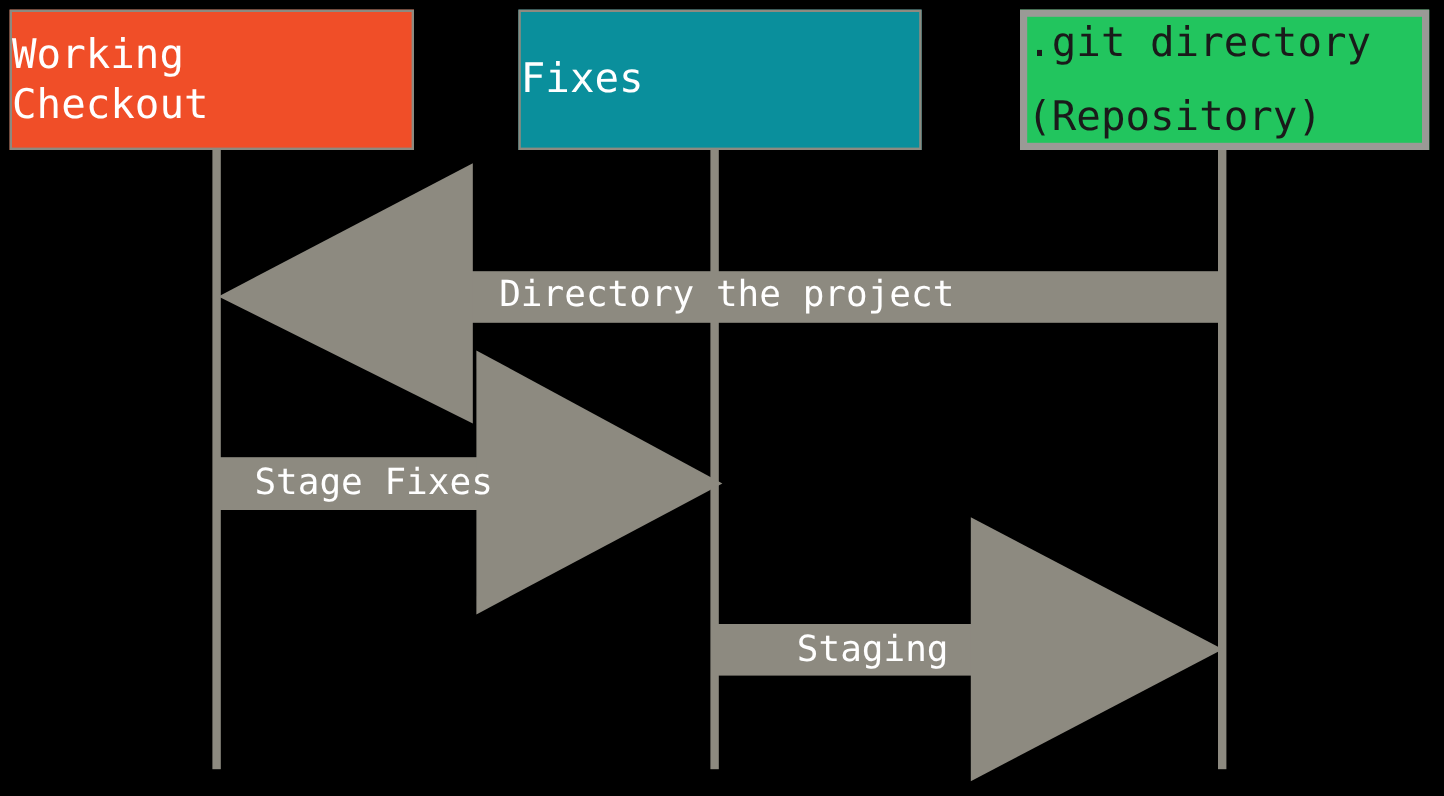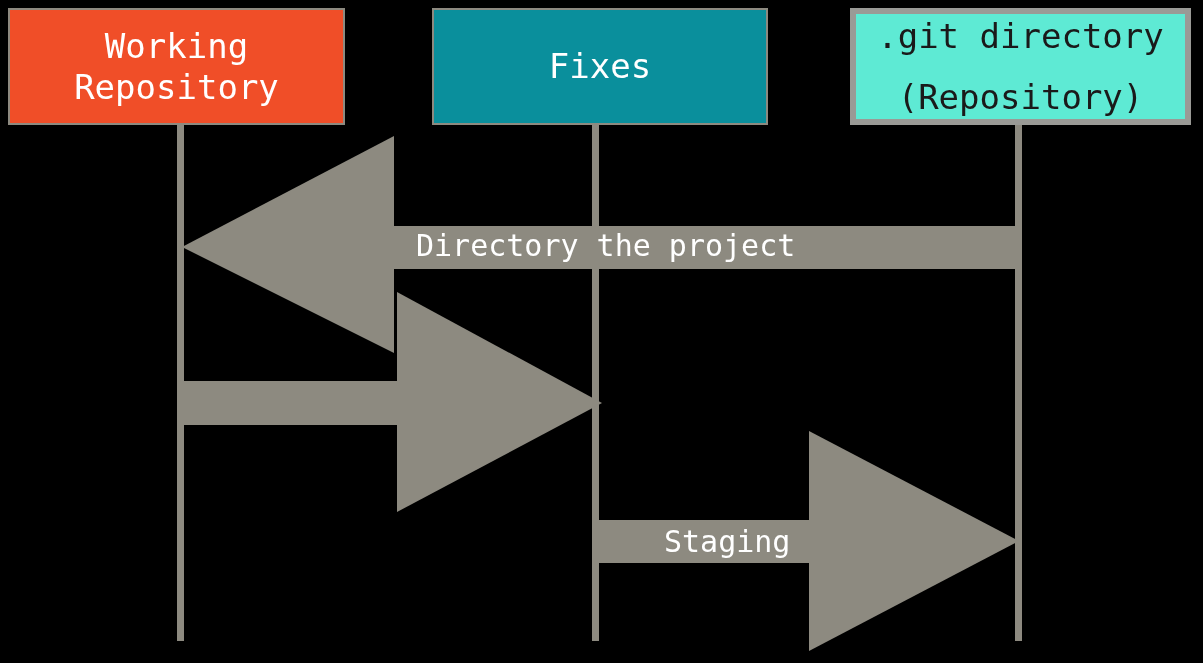--- a/index.html
+++ b/index.html
@@ -26,21 +26,21 @@
     width: 1203px;
     height: 663px;
   }
 
   
   .node-box {
     position: absolute;
     box-sizing: border-box;
     display: flex;
     flex-direction: column;
-    align-items: center;
+    align-items: flex-start;
     justify-content: center;
     text-align: center;
     font-family: "DejaVu Sans Mono", monospace;
     line-height: 1.18;
     white-space: pre;
   }
   .node-line {
     display: block;
   }
 
@@ -62,21 +62,21 @@
     background: #0a8f9c;
     border: 2px solid #8d8a80;
     color: #ffffff;
     font-size: 34px;
   }
   #box-repo {
     left: 850px;
     top: 8px;
     width: 341px;
     height: 117px;
-    background: #5eead4;
+    background: #22c55e;
     border: 6px solid #9a9a96;
     color: #1a1a1a;
     font-size: 34px;
     gap: 20px;
   }
 
   
   .arrow-label {
     position: absolute;
     color: #ffffff;
@@ -120,30 +120,31 @@
     </g>
 
     <g>
       <rect x="596" y="520" width="216" height="43" fill="#8d8a80"></rect>
       <polygon points="1019,541 809,431 809,651" fill="#8d8a80"></polygon>
     </g>
   </svg>
 
   <div class="node-box" id="box-working">
     <span class="node-line">Working</span>
-    <span class="node-line">Repository</span>
+    <span class="node-line">Checkout</span>
   </div>
 
   <div class="node-box" id="box-staging">
     <span class="node-line">Fixes</span>
   </div>
 
   <div class="node-box" id="box-repo">
     <span class="node-line">.git directory</span>
     <span class="node-line">(Repository)</span>
   </div>
 
   <div class="arrow-label" id="label-checkout">Directory the project</div>
 
+  <div class="arrow-label" id="label-stage">Stage Fixes</div>
 
   <div class="arrow-label" id="label-commit">Staging</div>
 
 </div>
 
 </body></html>

